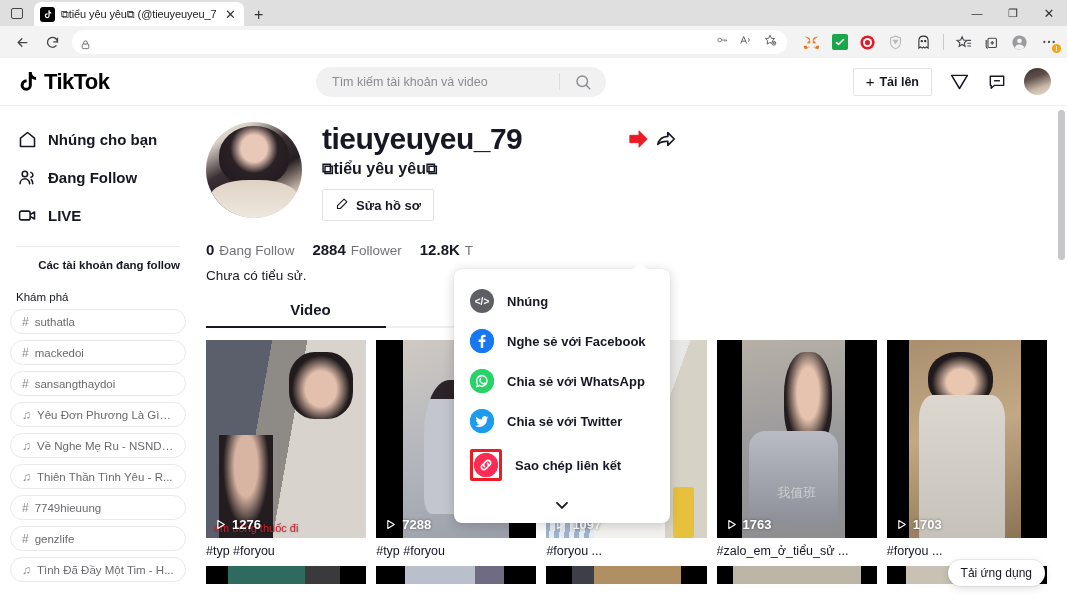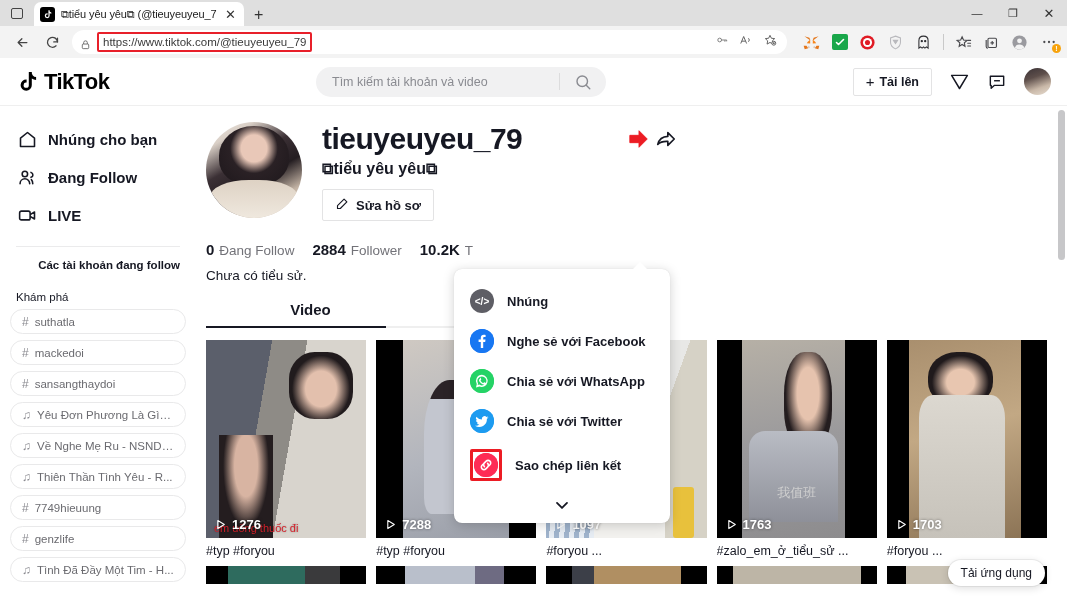--- a/index.html
+++ b/index.html
@@ -285,23 +285,20 @@
           <path d="M20 11a8 8 0 1 0-2.3 6.3"></path>
           <path d="M20 5v6h-6"></path>
         </svg>
     </div>
     <div class="omnibox">
       <span class="lock-ico">
         <svg viewBox="0 0 24 24" fill="none" stroke="#5a5a5a" stroke-width="1.8">
             <rect x="5" y="11" width="14" height="10" rx="2"></rect>
             <path d="M8 11V8a4 4 0 0 1 8 0v3"></path>
           </svg>
-      </span>
-      <span class="url-wrap">
-        <span class="url-text">https://www.tiktok.com/@tieuyeuyeu_79</span>
       </span>
       <span class="omni-right">
         <span>
           <svg viewBox="0 0 24 24" fill="none" stroke="#7a7a7a" stroke-width="1.6">
               <circle cx="8" cy="12" r="3.2"></circle>
               <path d="M11 12h9M17 12v3M20 12v2.4"></path>
             </svg>
         </span>
         <span>
           <svg viewBox="0 0 24 24" fill="none" stroke="#5a5a5a" stroke-width="1.6">
@@ -542,21 +539,21 @@
         <div class="stats-row">
           <span class="stat">
             <span class="num">0</span>
             <span class="lbl">Đang Follow</span>
           </span>
           <span class="stat">
             <span class="num">2884</span>
             <span class="lbl">Follower</span>
           </span>
           <span class="stat">
-            <span class="num">10.2K</span>
+            <span class="num">12.8K</span>
             <span class="lbl">T</span>
           </span>
         </div>
 
         <div class="bio">Chưa có tiểu sử.</div>
 
         <div class="tabs">
           <div class="tabs-row">
             <div class="tab-item">Video</div>
             <div class="tab-item inactive">

